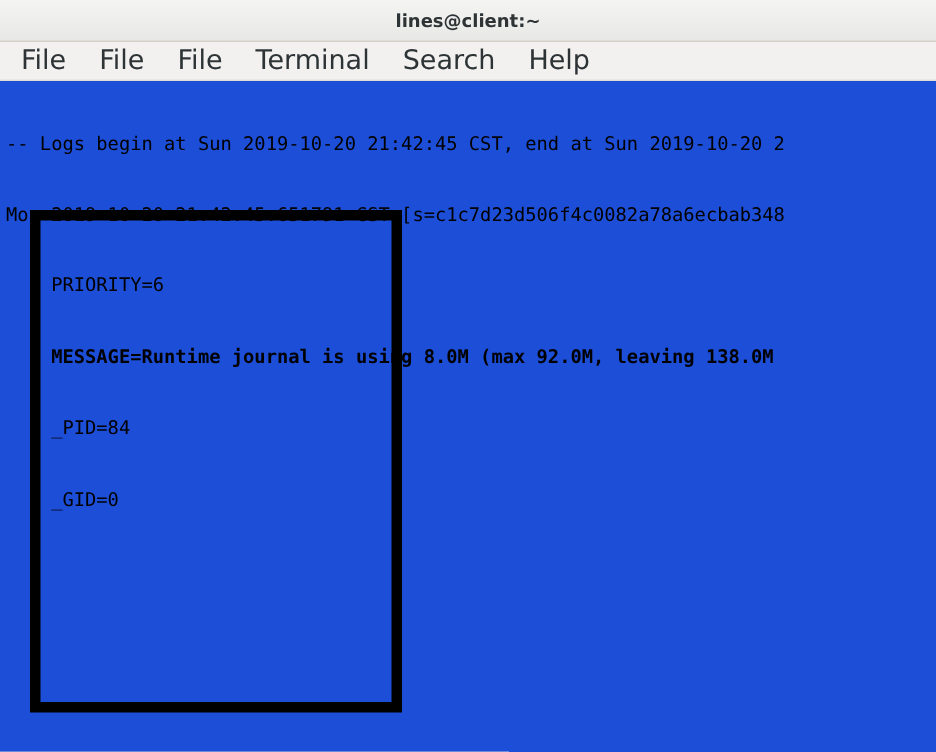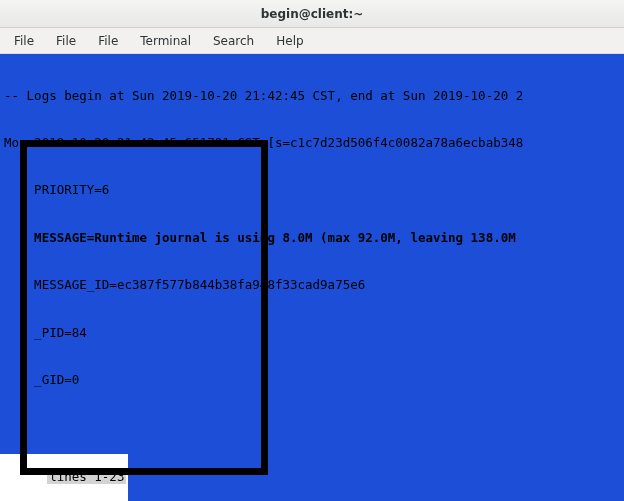--- a/index.html
+++ b/index.html
@@ -30,21 +30,21 @@
   .menubar {
     height: 26px;
     background: #f2f1f0;
     border-bottom: 1px solid #e0ddd8;
     display: flex; align-items: center;
     padding: 0 4px;
     gap: 2px;
   }
   .menu-item {
     padding: 4px 10px;
-    font-size: 12px;
+    font-size: 18px;
     color: #2e3436;
     cursor: default;
   }
   .terminal {
     flex: 1;
     background: #1d4ed8;
     color: #000000;
     font-family: "DejaVu Sans Mono", "Liberation Mono", monospace;
     font-size: 12.5px;
     line-height: 15.8px;
@@ -92,56 +92,52 @@
     color: #5a5a5a;
     letter-spacing: 1px;
   }
 </style>
 </head>
 <body>
 
 <div class="window">
 
   <div class="titlebar">
-    <span class="title">begin@client:~</span>
+    <span class="title">lines@client:~</span>
   </div>
 
   <div class="menubar">
     <div class="menu-item">File</div>
     <div class="menu-item">File</div>
     <div class="menu-item">File</div>
     <div class="menu-item">Terminal</div>
     <div class="menu-item">Search</div>
     <div class="menu-item">Help</div>
   </div>
 
   <div class="terminal">
     <div class="term-line">-- Logs begin at Sun 2019-10-20 21:42:45 CST, end at Sun 2019-10-20 2</div>
     <div class="term-line">Mon 2019-10-20 21:42:45.651791 CST [s=c1c7d23d506f4c0082a78a6ecbab348</div>
     <div class="term-line">    PRIORITY=6</div>
     <div class="term-line bold">    MESSAGE=Runtime journal is using 8.0M (max 92.0M, leaving 138.0M</div>
-    <div class="term-line">    MESSAGE_ID=ec387f577b844b38fa948f33cad9a75e6</div>
     <div class="term-line">    _PID=84</div>
     <div class="term-line">    _GID=0</div>
     
     
     
     
     
     
     
     
     
     
     
     
     
     
 
-    <div class="statusline">
-      <span class="status-seg">lines 1-23</span>
-    </div>
   </div>
 
   <div class="overlay-box" id="overlay-box" style="top: 140px; left: 20px; width: 248px; height: 335px;"></div>
 
 
 </div>
 
 </body></html>

